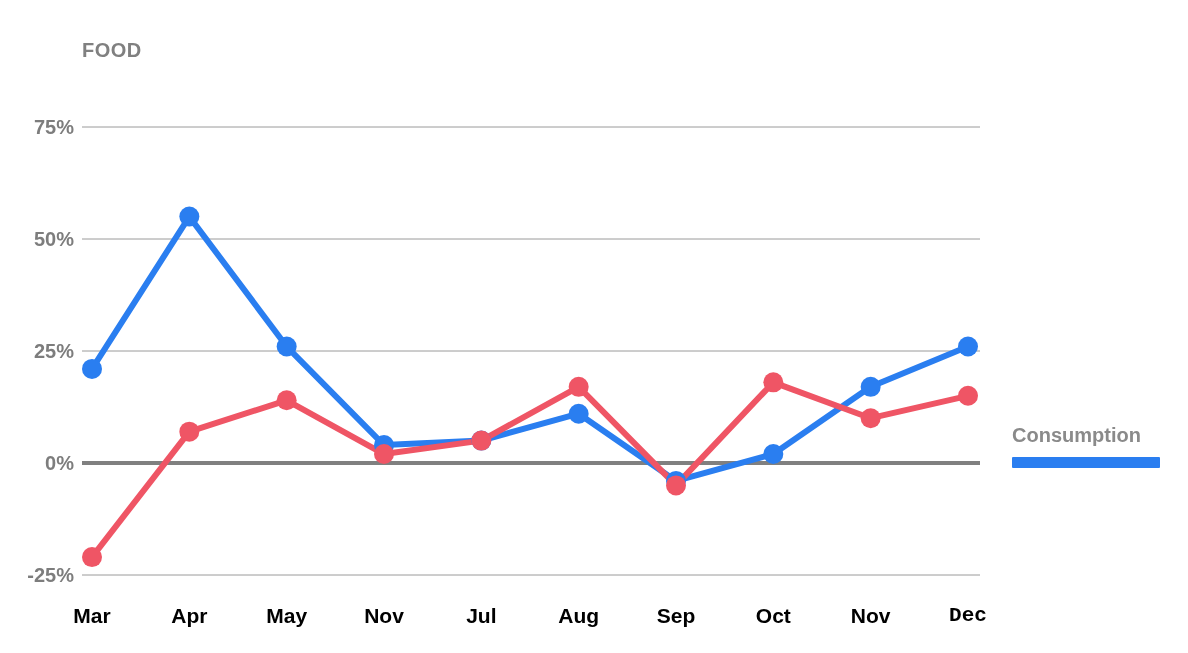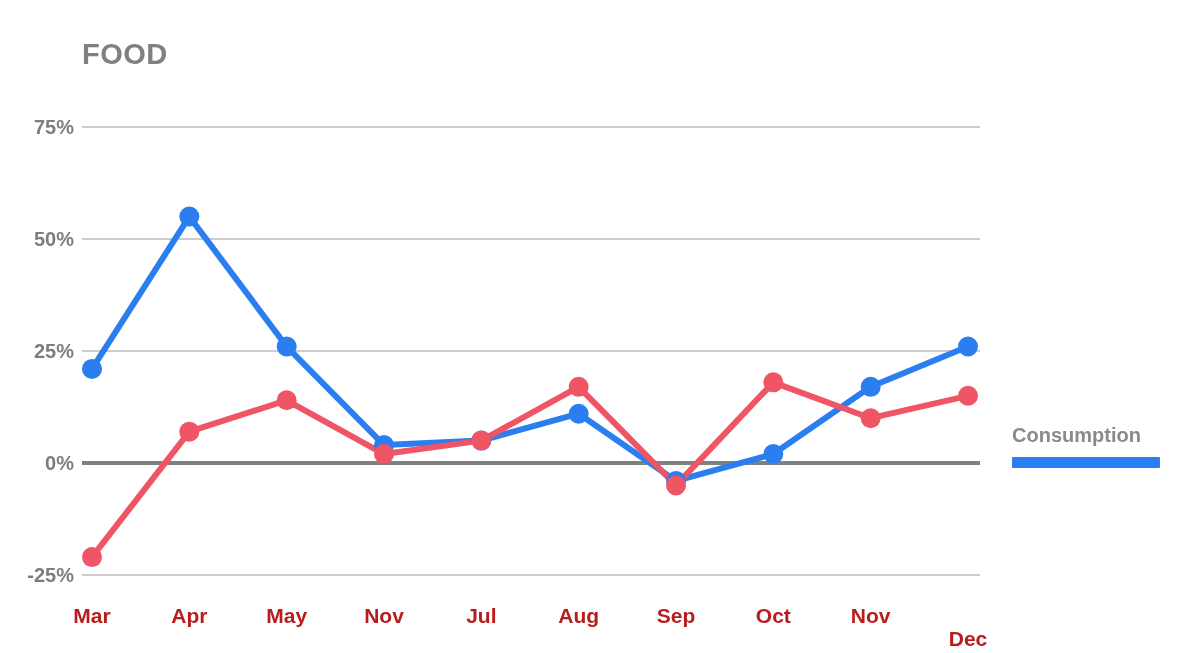--- a/index.html
+++ b/index.html
@@ -17,21 +17,21 @@
   #chart-root {
     position: absolute;
     left: 0; top: 0;
     width: 1188px;
     height: 653px;
   }
   .chart-title {
     position: absolute;
     left: 82px;
     top: 40px;
-    font-size: 29px;
+    font-size: 20px;
     font-weight: bold;
     color: #808080;
     letter-spacing: 0.5px;
     line-height: 1;
     white-space: nowrap;
   }
   .plot-svg {
     position: absolute;
     left: 0;
     top: 0;
@@ -43,21 +43,21 @@
     font-size: 20px;
     font-weight: bold;
     color: #7d7d7d;
     line-height: 1;
   }
   .xtick {
     position: absolute;
     text-align: center;
     font-size: 21px;
     font-weight: bold;
-    color: #b91c1c;
+    color: #000000;
     line-height: 1;
     transform: translateX(-50%);
     white-space: nowrap;
   }
   .legend {
     position: absolute;
     left: 1012px;
     top: 424px;
     width: 160px;
   }
@@ -131,21 +131,21 @@
   <div id="x-axis">
       <div class="xtick" style="left: 92px; top: 605px;">Mar</div>
       <div class="xtick" style="left: 189.333px; top: 605px;">Apr</div>
       <div class="xtick" style="left: 286.667px; top: 605px;">May</div>
       <div class="xtick" style="left: 384px; top: 605px;">Nov</div>
       <div class="xtick" style="left: 481.333px; top: 605px;">Jul</div>
       <div class="xtick" style="left: 578.667px; top: 605px;">Aug</div>
       <div class="xtick" style="left: 676px; top: 605px;">Sep</div>
       <div class="xtick" style="left: 773.333px; top: 605px;">Oct</div>
       <div class="xtick" style="left: 870.667px; top: 605px;">Nov</div>
-      <div class="xtick" style="left: 968px; top: 628px;">Dec</div>
+      <div class="xtick" style="left: 968px; top: 605px; font-family: Liberation Mono, monospace;">Dec</div>
     </div>
 
   <div class="legend">
     <div class="legend-entry">
       <div class="legend-label">Consumption</div>
       <div class="legend-swatch" id="swatch-0" style="background: rgb(42, 126, 240);"></div>
     </div>
   </div>
 
 </div>

